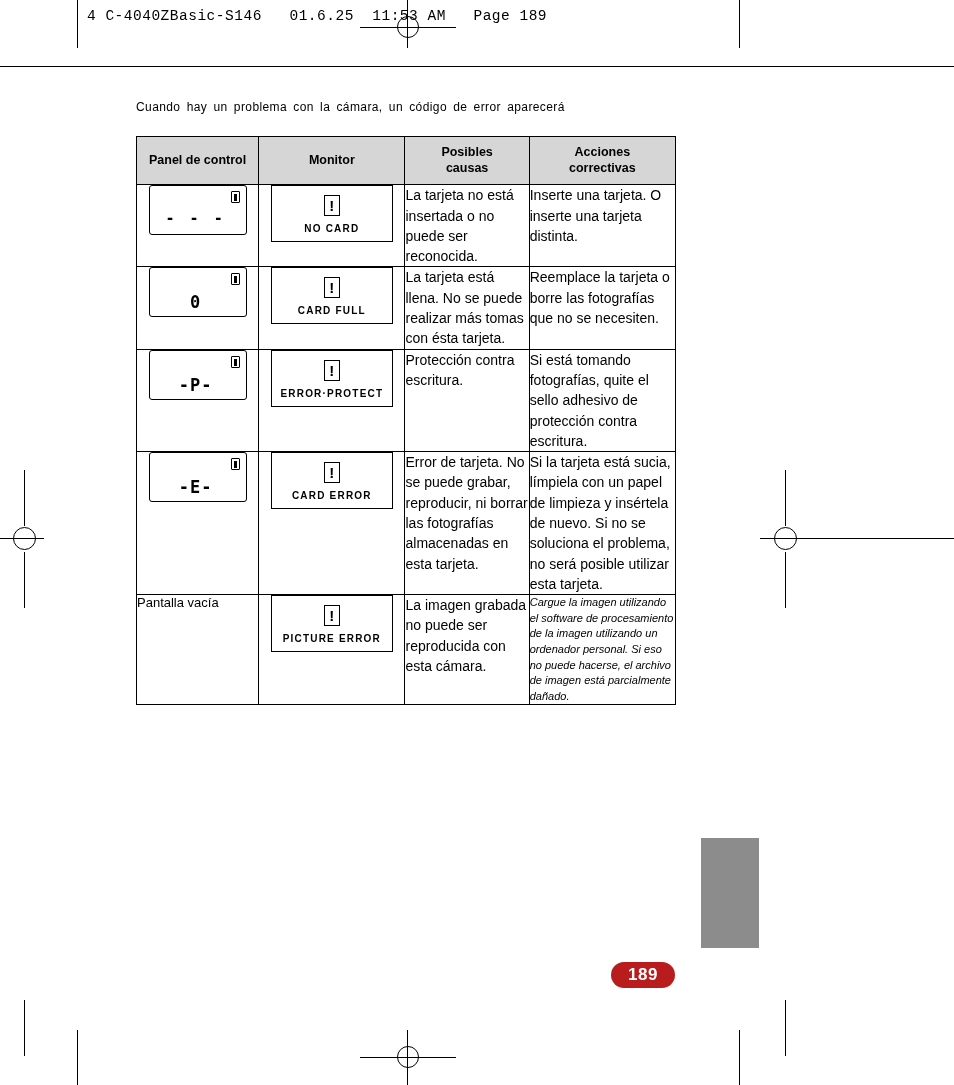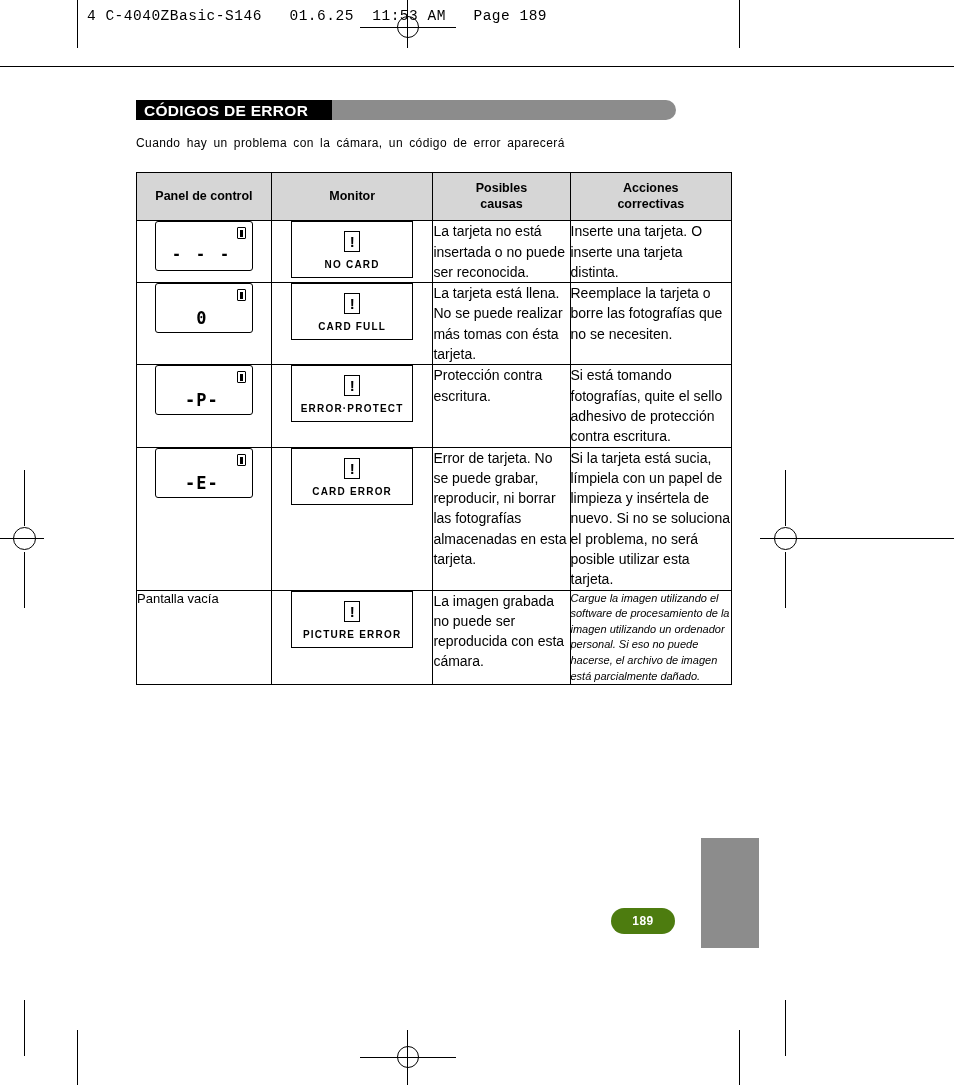--- a/index.html
+++ b/index.html
@@ -83,21 +83,21 @@
   .intro {
     font-size: 12px;
     letter-spacing: 0.4px;
     word-spacing: 2.5px;
     margin: 0 0 22px 0;
   }
 
   
   table.err {
     border-collapse: collapse;
-    width: 596px;
+    width: 540px;
     table-layout: fixed;
     padding-left: 8px;
   }
   table.err th, table.err td {
     border: 1px solid #000;
     vertical-align: top;
     padding: 0;
   }
   table.err thead th {
     background: #d6d6d6;
@@ -214,28 +214,28 @@
     font-weight: bold;
     letter-spacing: 1.2px;
     text-align: center;
     white-space: nowrap;
   }
 
   
   .pagenum {
     position: absolute;
     left: 611px;
-    top: 908px;
+    top: 962px;
     width: 64px;
     height: 26px;
-    background: #4d7c0f;
+    background: #b91c1c;
     border-radius: 13px;
     color: #fff;
     font-weight: bold;
-    font-size: 12px;
+    font-size: 17px;
     text-align: center;
     line-height: 26px;
     letter-spacing: 0.5px;
   }
 
   
   .thumb-tab {
     position: absolute;
     left: 701px;
     top: 838px;
@@ -273,25 +273,20 @@
 
 <div class="crop-line" style="left:77px;top:1030px;width:1px;height:55px;"></div>
 <div class="crop-line" style="left:739px;top:1030px;width:1px;height:55px;"></div>
 <div class="crop-line" style="left:24px;top:1000px;width:1px;height:56px;"></div>
 <div class="crop-line" style="left:785px;top:1000px;width:1px;height:56px;"></div>
 
 <div class="slug">4 C-4040ZBasic-S146   01.6.25  11:53 AM   Page 189</div>
 
 <div class="content">
 
-  <div class="title-bar">
-    <div class="bar-bg"></div>
-    <div class="bar-black"></div>
-    <div class="title-text">CÓDIGOS DE ERROR</div>
-  </div>
 
   <p class="intro">Cuando hay un problema con la cámara, un código de error aparecerá</p>
 
   <table class="err">
     <colgroup>
       <col class="c1">
         <col class="c2">
         <col class="c3">
         <col class="c4">
     </colgroup>

